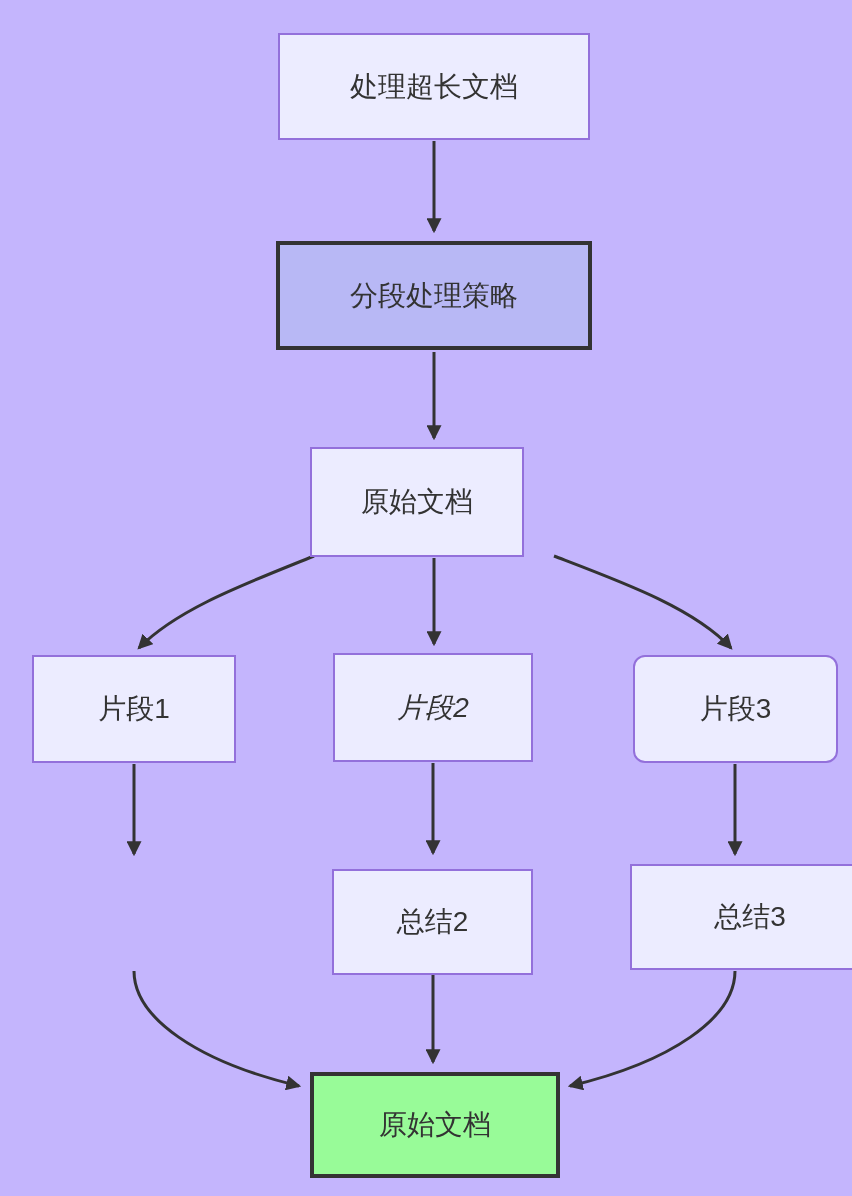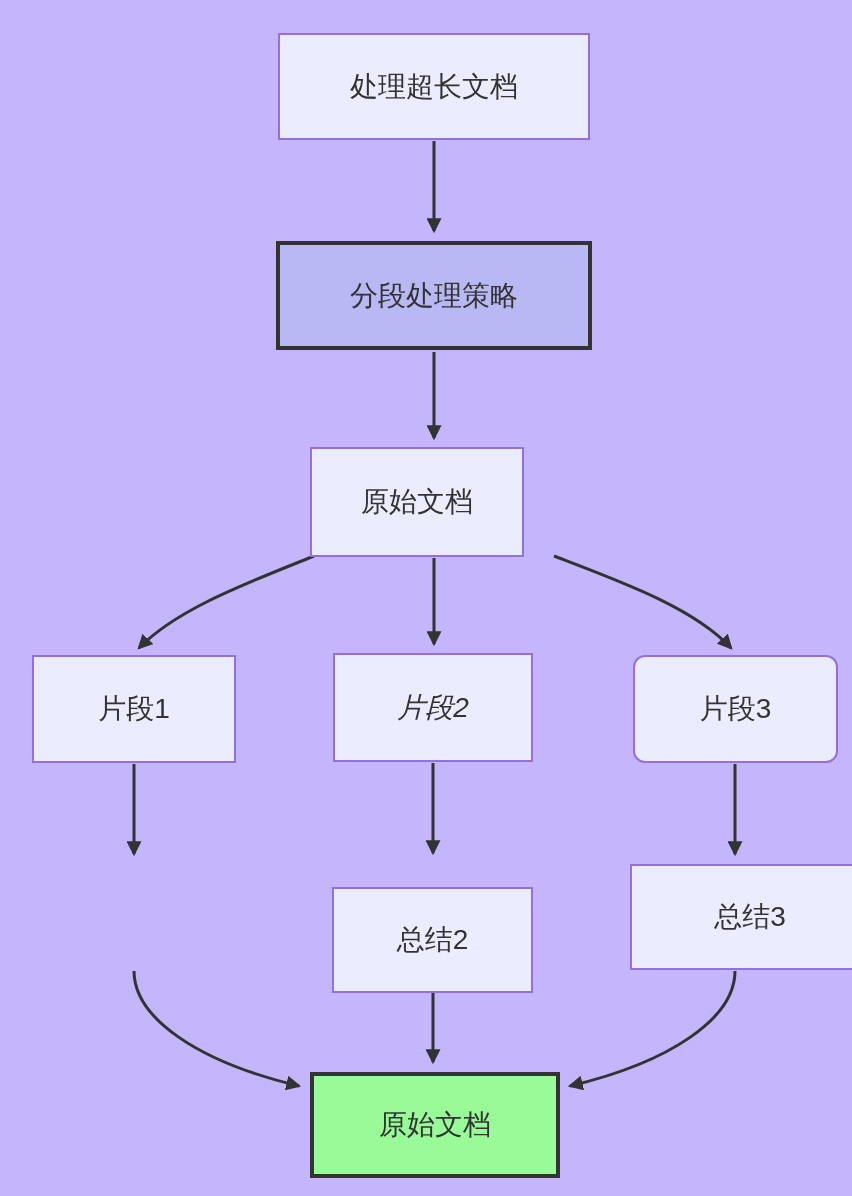--- a/index.html
+++ b/index.html
@@ -82,19 +82,19 @@
 
   <div class="node node--default" style="left:310px; top:447px; width:214px; height:110px;">原始文档</div>
 
   <div class="node node--default" style="left:32px;  top:655px; width:204px; height:108px;">片段1</div>
 
   <div class="node node--default" style="left:333px; top:653px; width:200px; height:109px;font-style:italic;">片段2</div>
 
   <div class="node node--default" style="left:633px; top:655px; width:205px; height:108px;border-radius:12px;">片段3</div>
 
 
-  <div class="node node--default" style="left:332px; top:887px; width:201px; height:106px;">总结2</div>
+  <div class="node node--default" style="left:332px; top:869px; width:201px; height:106px;">总结2</div>
 
   <div class="node node--default" style="left:630px; top:864px; width:240px; height:106px;">总结3</div>
 
   <div class="node node--green" style="left:310px; top:1072px; width:250px; height:106px;">原始文档</div>
 
 </div>
 
 </body></html>

